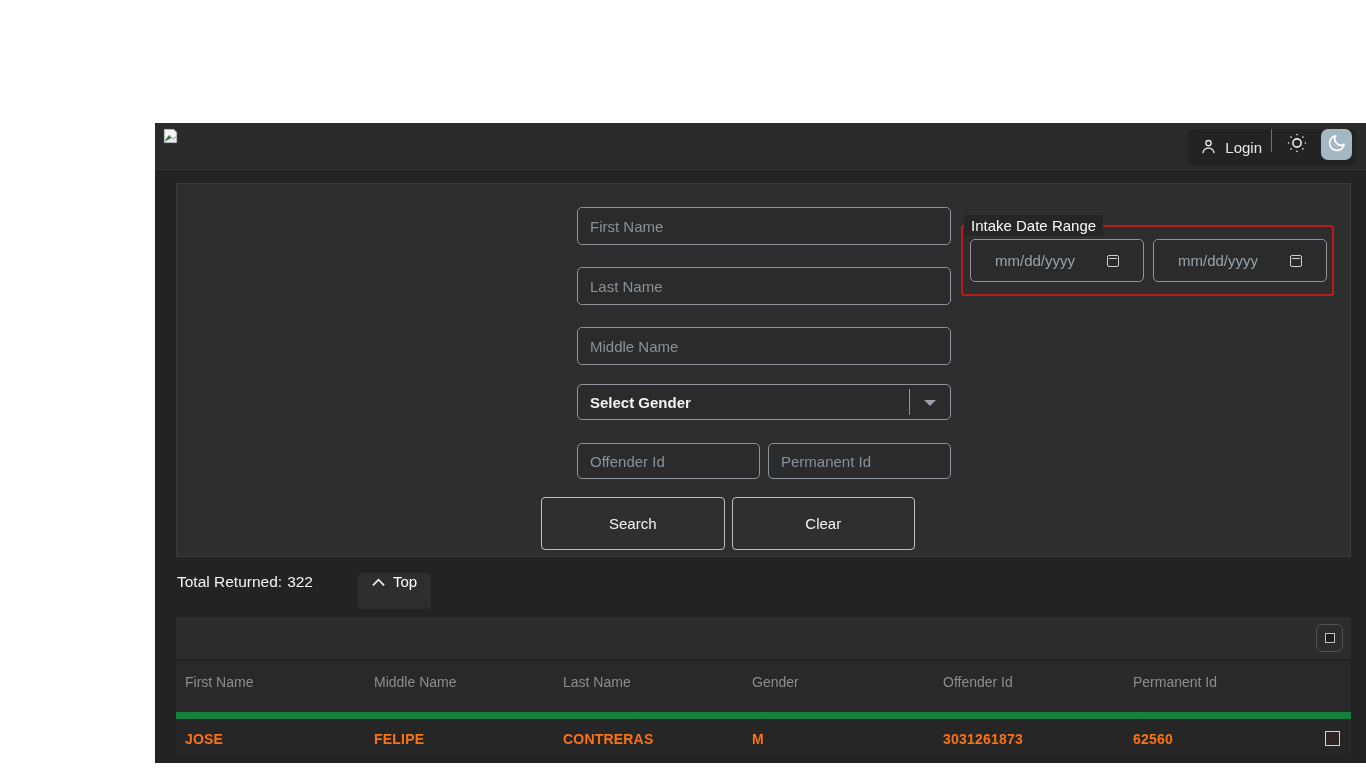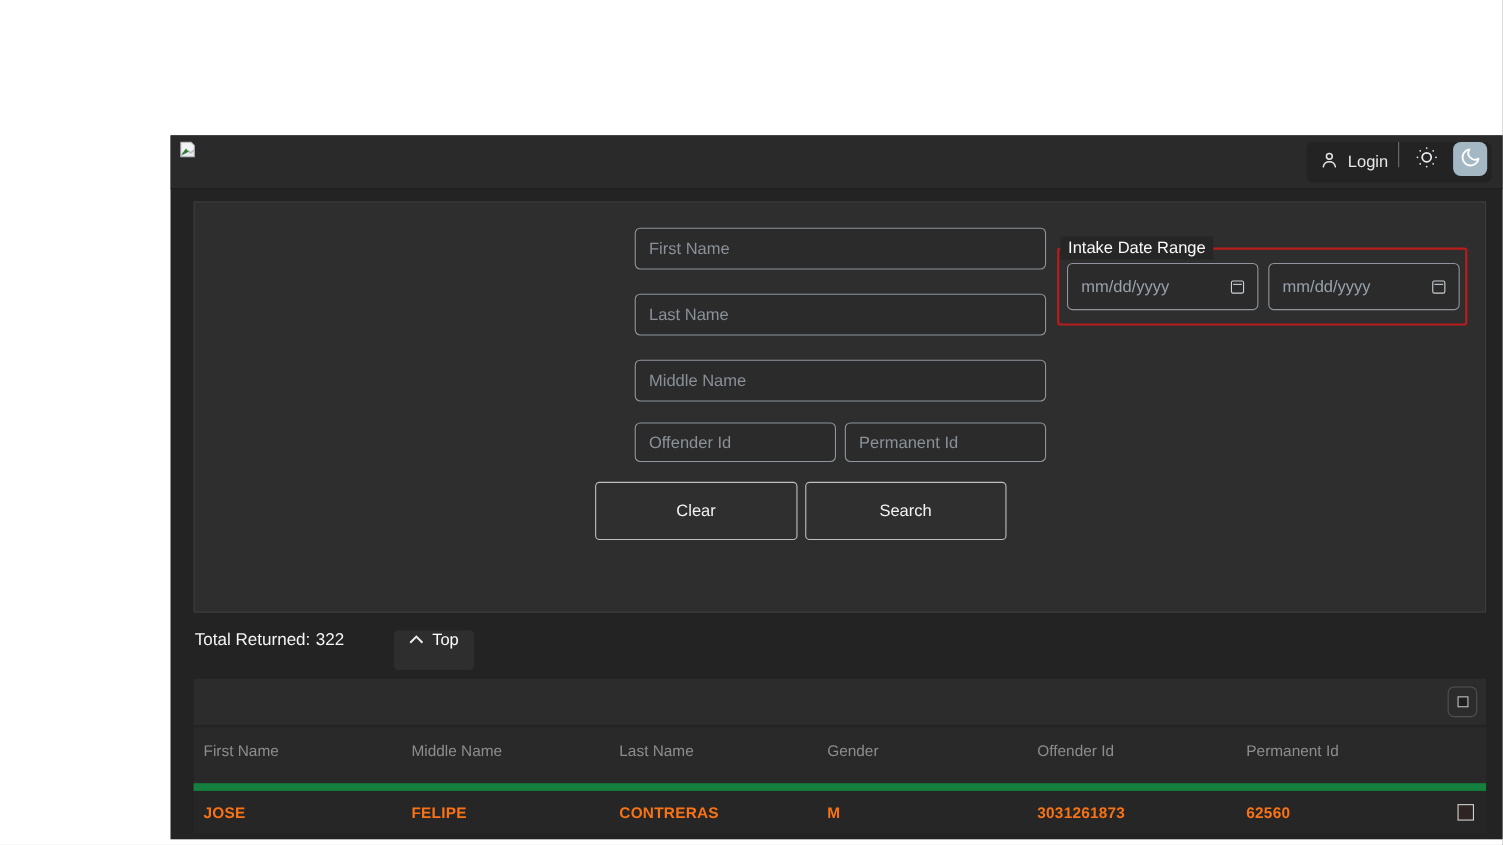--- a/index.html
+++ b/index.html
@@ -46,21 +46,21 @@
          border-radius:4px; color:#f3f3f3; font-size:15px; font-family:inherit; cursor:pointer; }
 
   
   .daterange { position:absolute; left:784px; top:31px; width:373px; height:81px;
                border:2px solid #b91c1c; border-radius:3px; }
   .daterange legend { font-size:15px; color:#fafafa; padding:2px 7px; margin-left:1px;
                       background:#262626; }
   .date-row { display:flex; gap:9px; padding:3px 0 0 7px; }
   .date-inp { width:174px; height:43px; background:#2b2b2b; border:1px solid #8f959b;
               border-radius:5px; display:flex; align-items:center; justify-content:space-between;
-              padding:0 12px; color:#98a2ab; font-size:15px; cursor:text; }
+              padding:0 24px; color:#98a2ab; font-size:15px; cursor:text; }
   .cal { width:12px; height:12px; border:1.5px solid #c9d1d6; border-radius:2px; position:relative; }
   .cal::before { content:""; position:absolute; left:1px; right:1px; top:2px; height:1.5px;
                  background:#c9d1d6; }
 
   
   .total-wrap { position:absolute; left:22px; top:450px; height:36px; display:flex;
                 align-items:flex-start; gap:5px; color:#f5f5f5; font-size:15.5px; }
   .top-btn { position:absolute; left:203px; top:450px; width:73px; height:36px;
              background:#2e2e2e; border:none; border-radius:4px; display:flex;
              align-items:flex-start; justify-content:center; gap:8px; color:#fff;
@@ -123,29 +123,34 @@
       </button>
     </div>
   </header>
 
   <section class="panel">
     <div class="form-col">
       <input class="inp mb22" type="text" placeholder="First Name" style="">
       <input class="inp mb22" type="text" placeholder="Last Name" style="">
       <input class="inp mb19" type="text" placeholder="Middle Name" style="">
 
+      <div class="select-box">
+        <span>Select Gender</span>
+        <span class="select-div"></span>
+        <span class="caret"></span>
+      </div>
 
       <div class="id-row">
         <input class="inp" type="text" placeholder="Offender Id" style="">
         <input class="inp" type="text" placeholder="Permanent Id" style="">
       </div>
 
       <div class="btn-row">
+        <button class="btn">Search</button>
         <button class="btn">Clear</button>
-        <button class="btn">Search</button>
       </div>
     </div>
 
     <fieldset class="daterange">
       <legend>Intake Date Range</legend>
       <div class="date-row">
         <div class="date-inp">
           <span>mm/dd/yyyy</span>
           <span class="cal"></span>
         </div>

